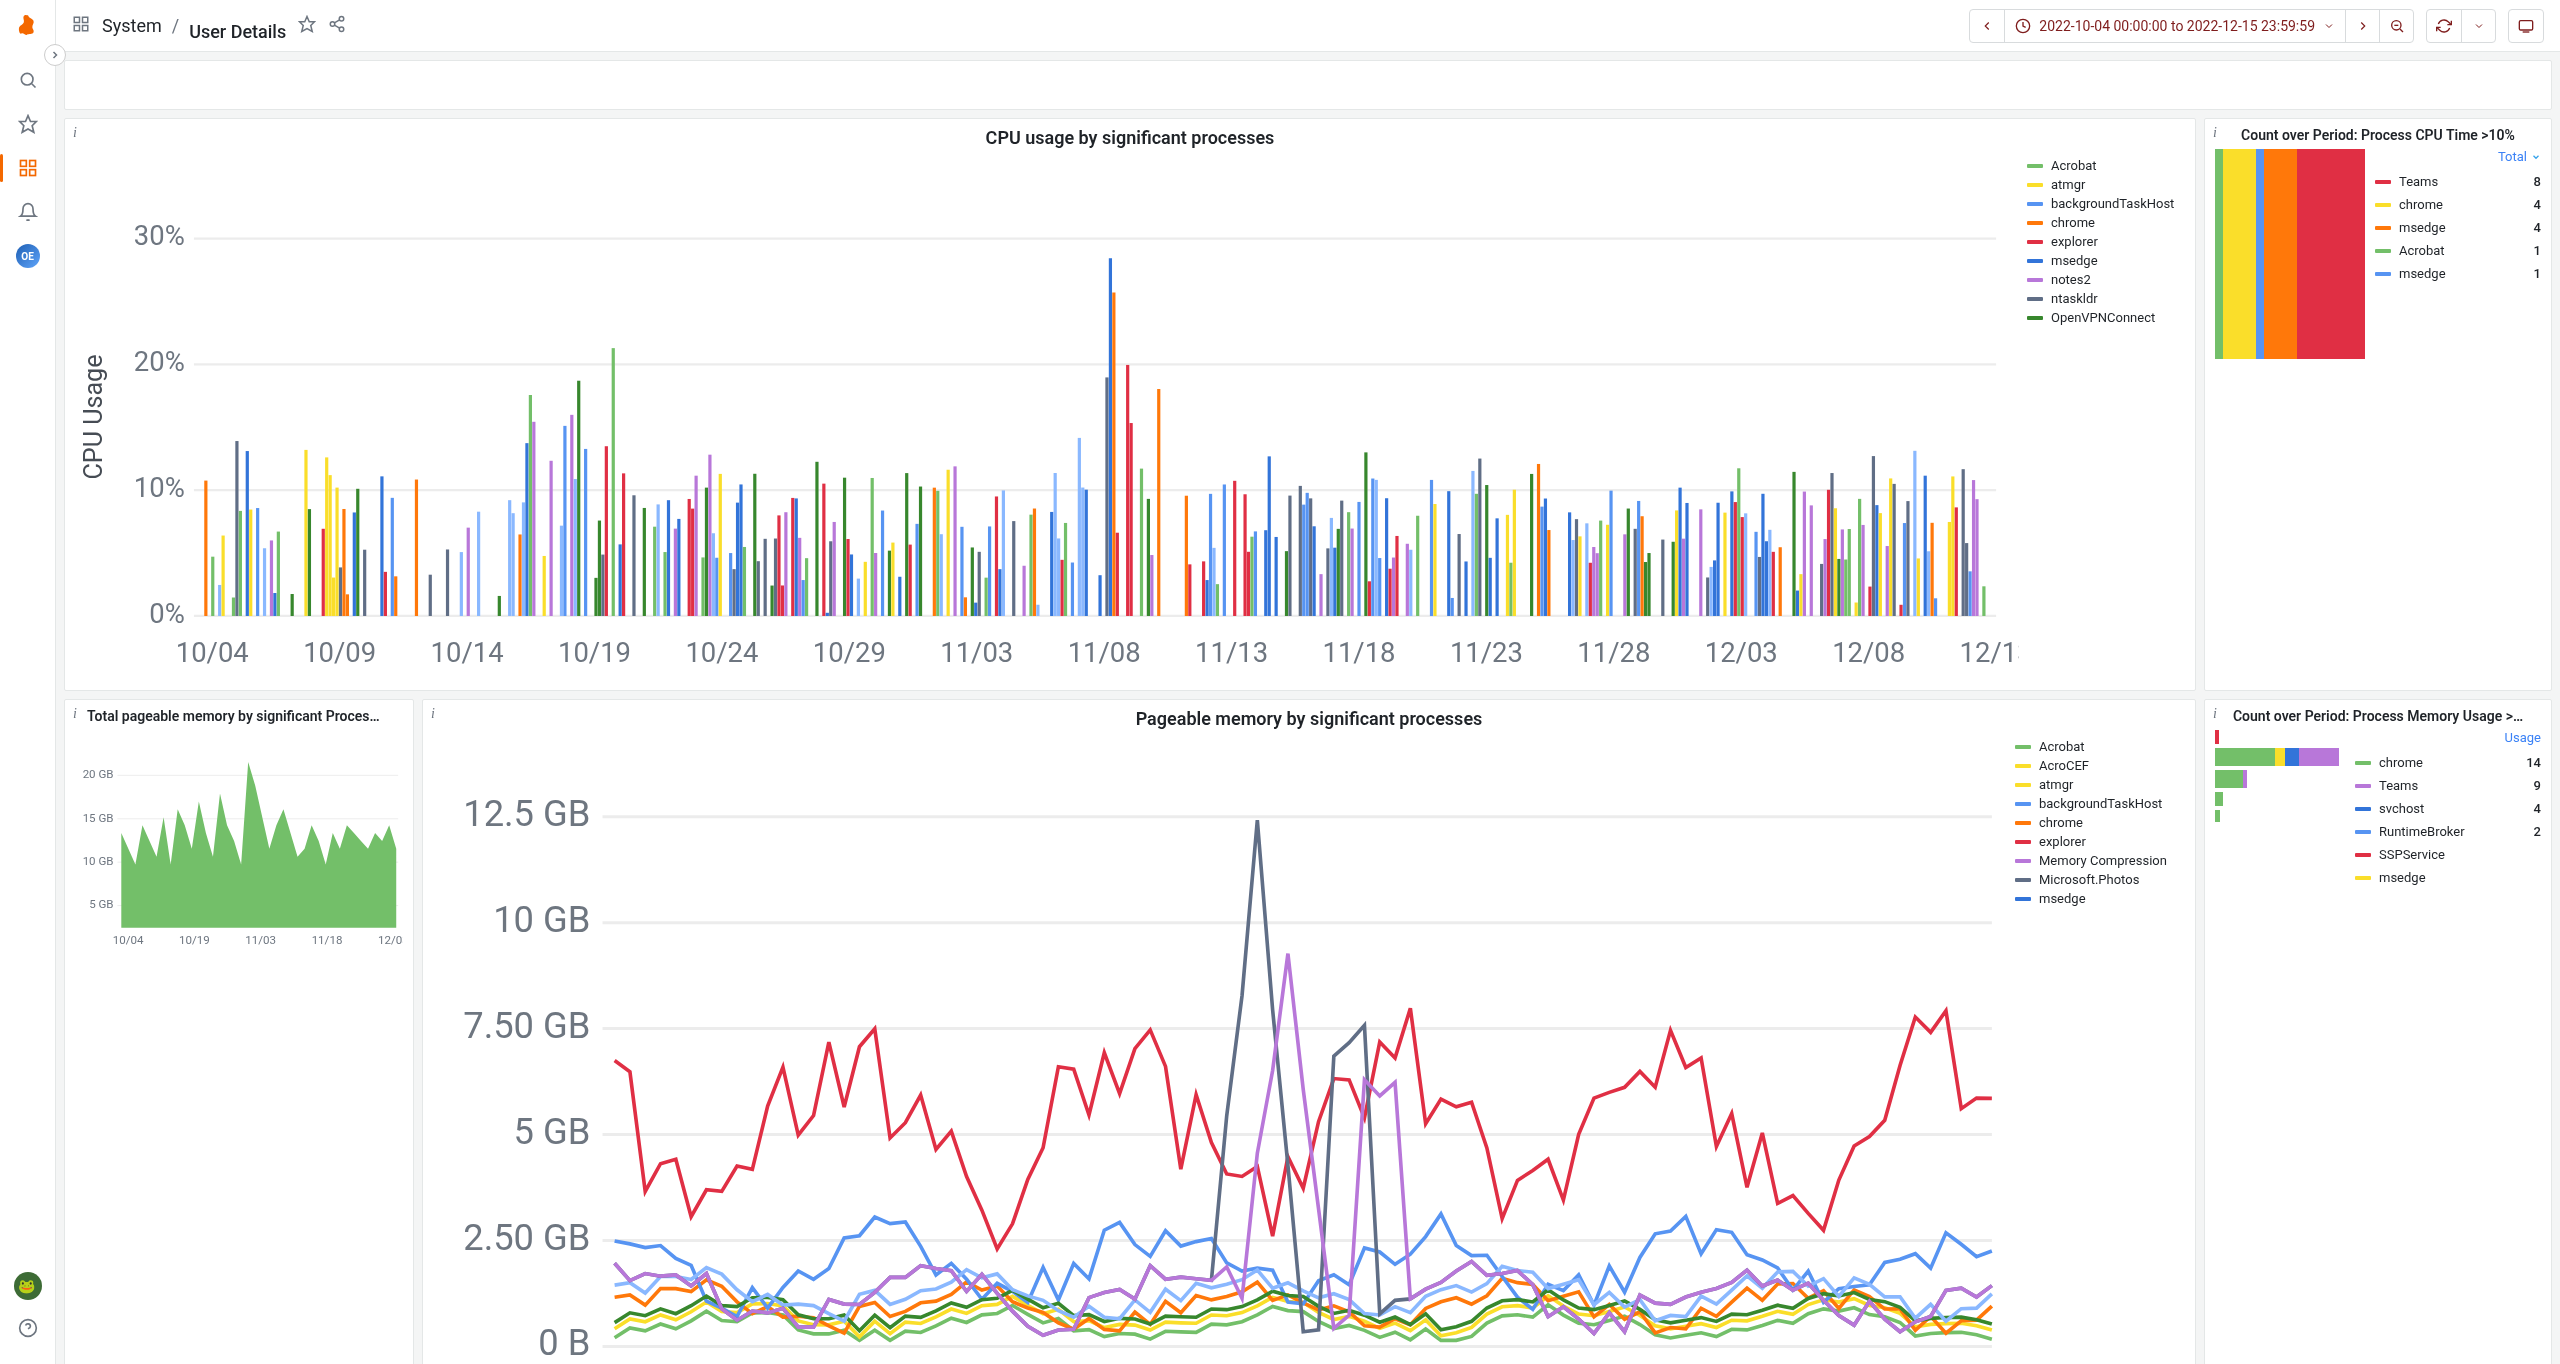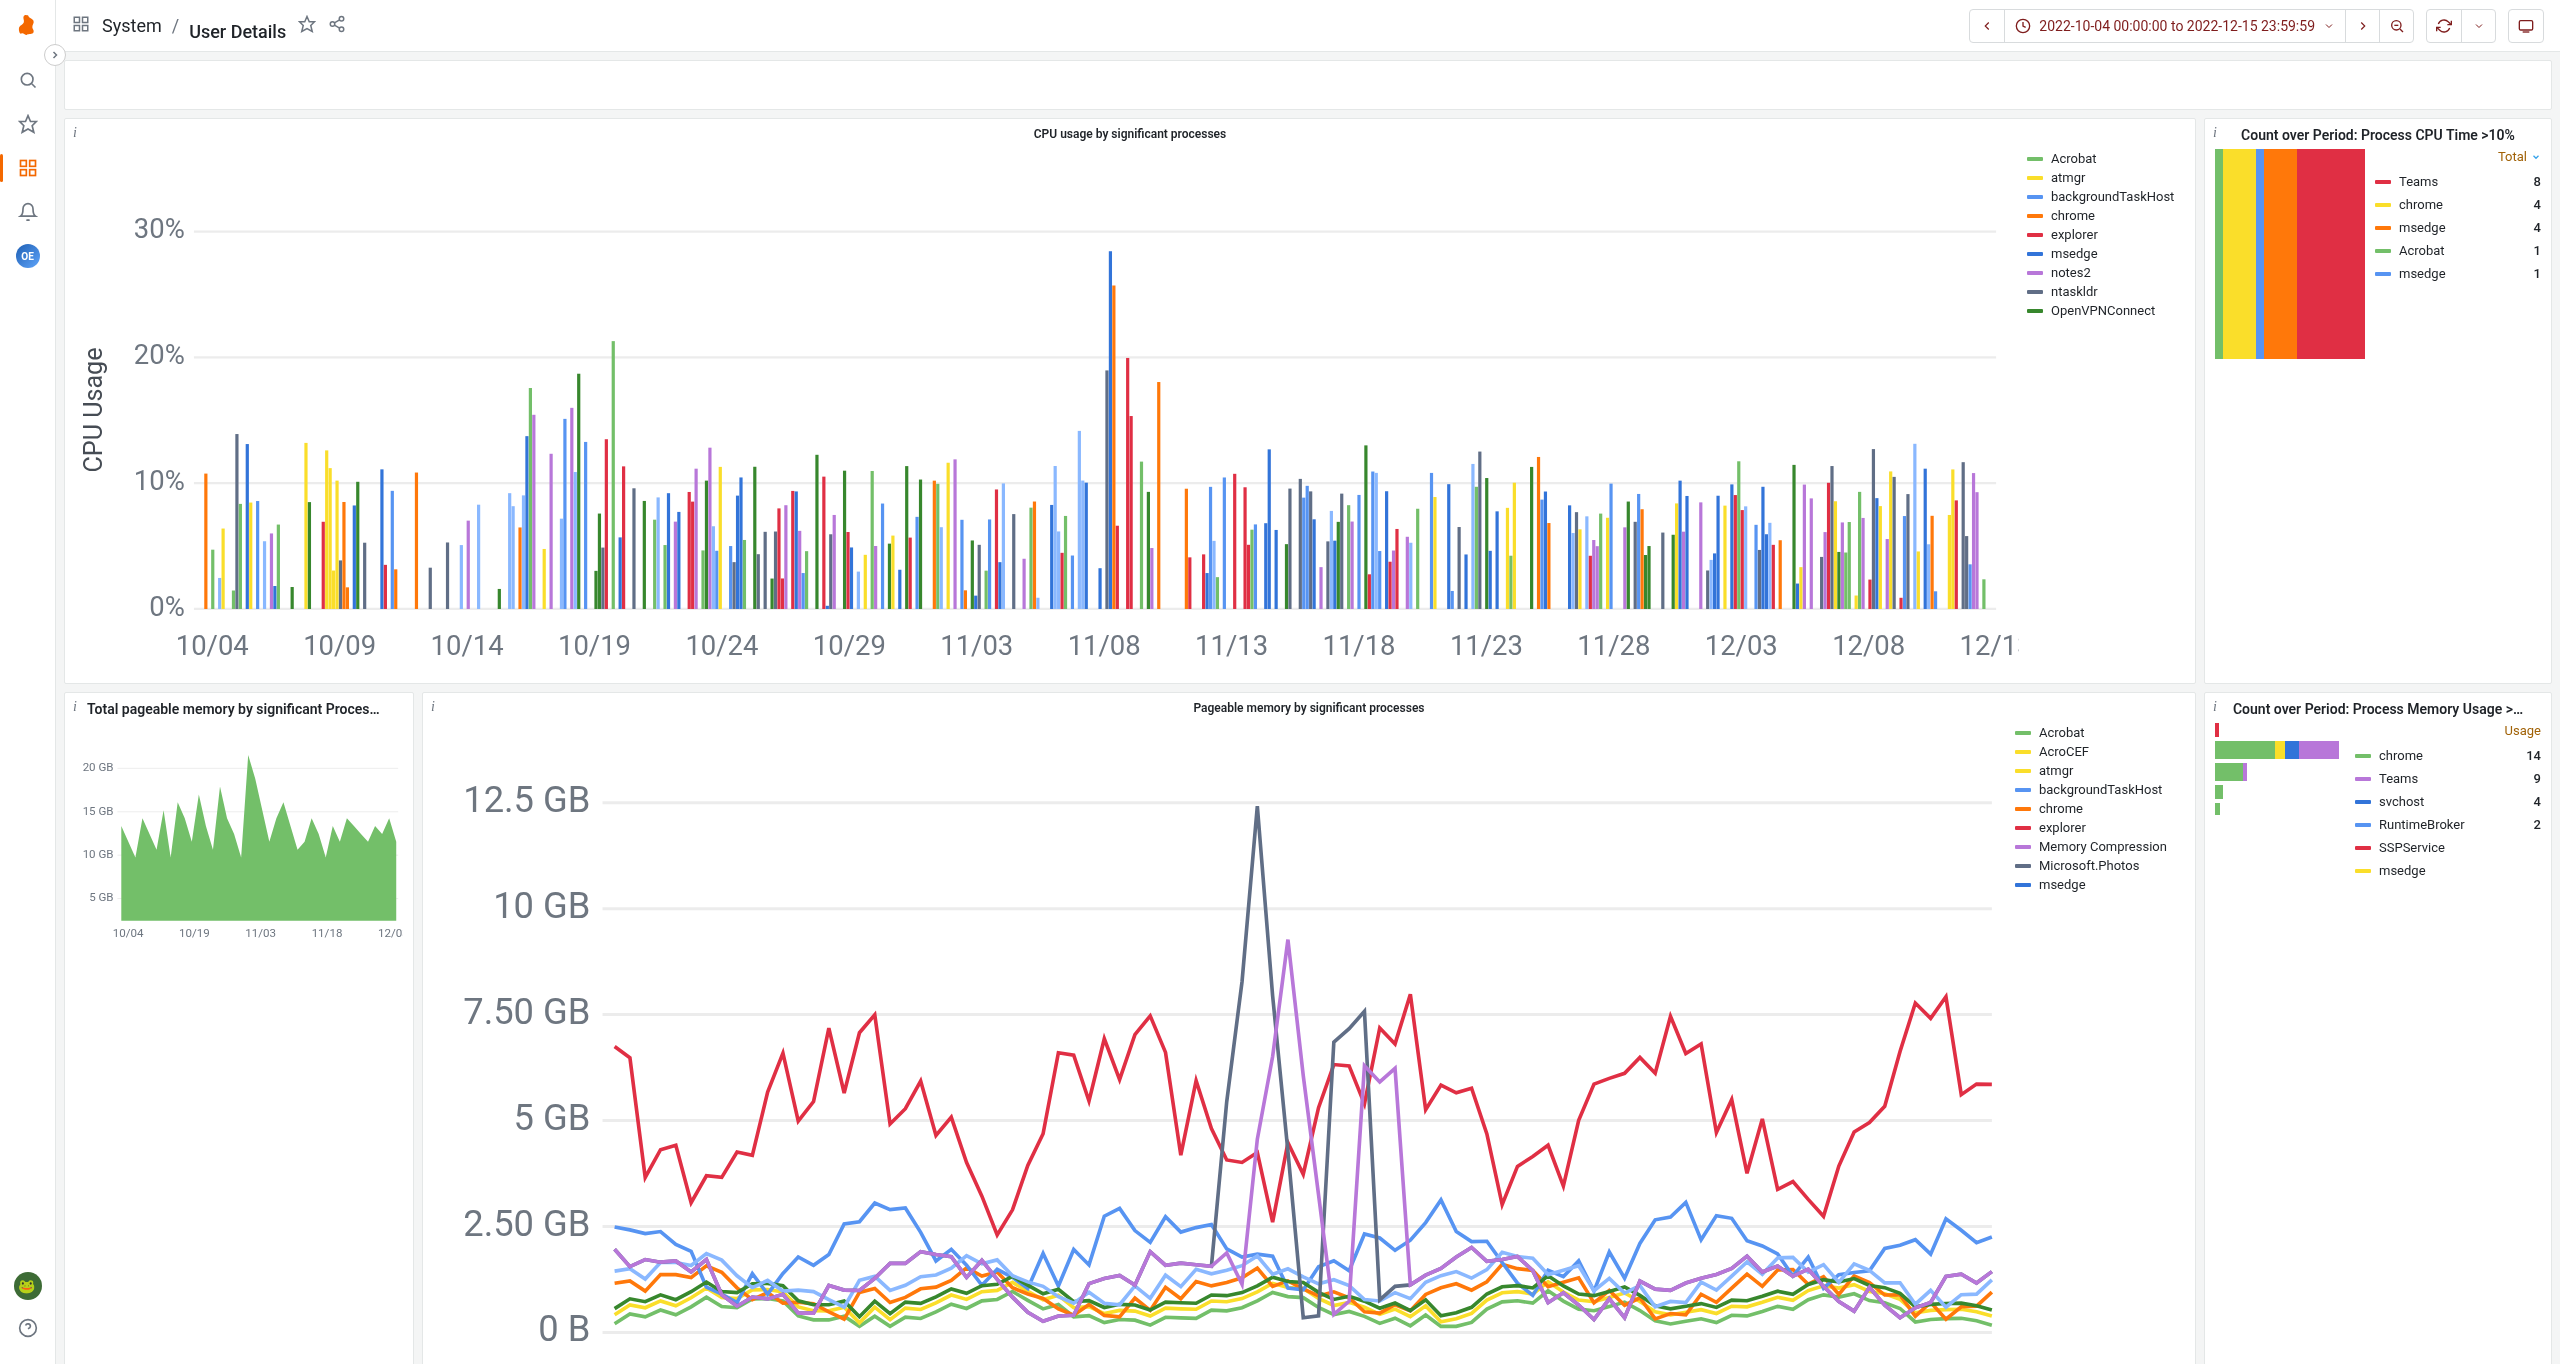--- a/index.html
+++ b/index.html
@@ -28,37 +28,37 @@
 .tb-btn:first-child { border-left: none; }
 .time-range { font-size: 14px; padding: 0 10px; display:flex; align-items:center; gap:8px; }
 
 
 .dash { padding: 8px; display: flex; flex-direction: column; gap: 8px; }
 .panel-row-gap { height: 50px; background:#fff; border:1px solid #e4e7e7; border-radius:2px;}
 .panel-grid { display: grid; grid-template-columns: 1fr 348px; gap: 8px; }
 .panel-grid2 { display: grid; grid-template-columns: 350px 1fr 348px; gap: 8px; }
 .panel { background: #fff; border: 1px solid #e4e7e7; border-radius: 2px; padding: 8px 10px 10px; position: relative; }
 .panel-info-i { position: absolute; top: 6px; left: 8px; color: #6e7680; font-family: serif; font-style: italic; font-size: 14px; cursor:pointer;}
-.panel-title { text-align: center; font-size: 12px; font-weight: 600; margin-bottom: 6px; }
+.panel-title { text-align: center; font-size: 18px; font-weight: 600; margin-bottom: 6px; }
 .panel-body { display: flex; gap: 8px; }
 .chart-svg { flex: 1; }
 .legend-col { width: 158px; font-size: 13px; display:flex; flex-direction:column; gap:4px; padding-top:4px;}
 .legend-row { display:flex; align-items:center; gap:8px; }
 .legend-swatch { width:16px; height:4px; border-radius:1px; flex-shrink:0;}
 .legend-value { margin-left:auto; font-weight:500;}
 .axis-label { font-size: 11px; fill: #464c54; }
 .tick { font-size: 12px; fill: #6e7680; }
 .tick-line { stroke: #ececec; }
 .series-line { fill: none; stroke-width: 1.2; }
 
 
 .stackbar-wrap { display:flex; gap:10px; }
 .stackbar-svg { width: 150px; height: 210px; }
 .stack-legend { flex:1; font-size:13px;}
-.stack-total { text-align:right; color:#a16207; cursor:pointer; display:flex; justify-content:flex-end; align-items:center; gap:4px; margin-bottom:6px;}
+.stack-total { text-align:right; color:#3b82f6; cursor:pointer; display:flex; justify-content:flex-end; align-items:center; gap:4px; margin-bottom:6px;}
 .stack-row { display:flex; align-items:center; gap:8px; padding:4px 0;}
 
 
 .hbars-wrap { display:flex; gap:10px;}
 .hbars-svg { width:130px; height: 220px; }
 </style>
 </head>
 <body>
 
 <div class="sidebar">

